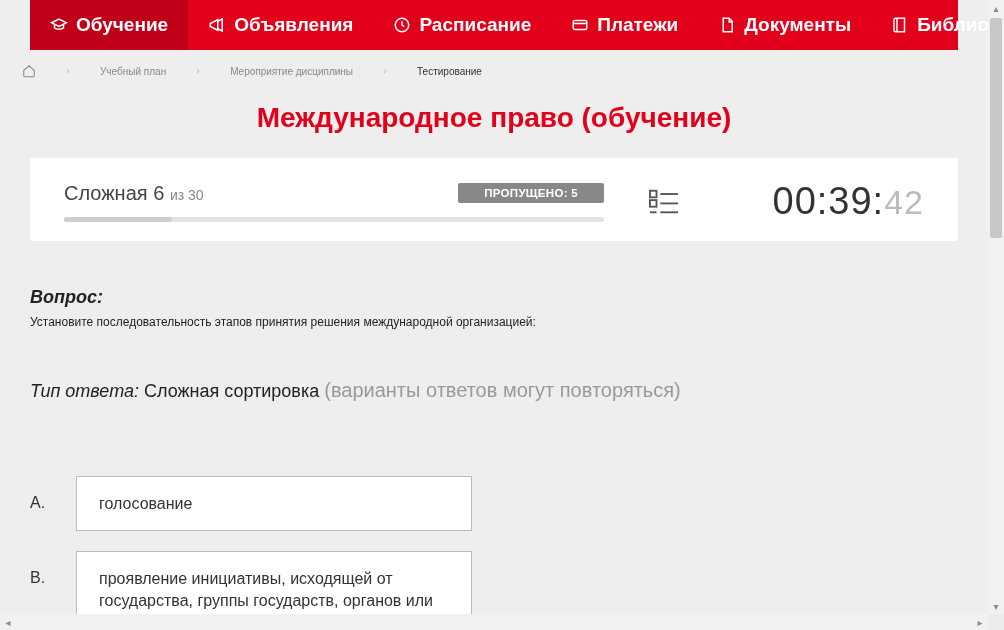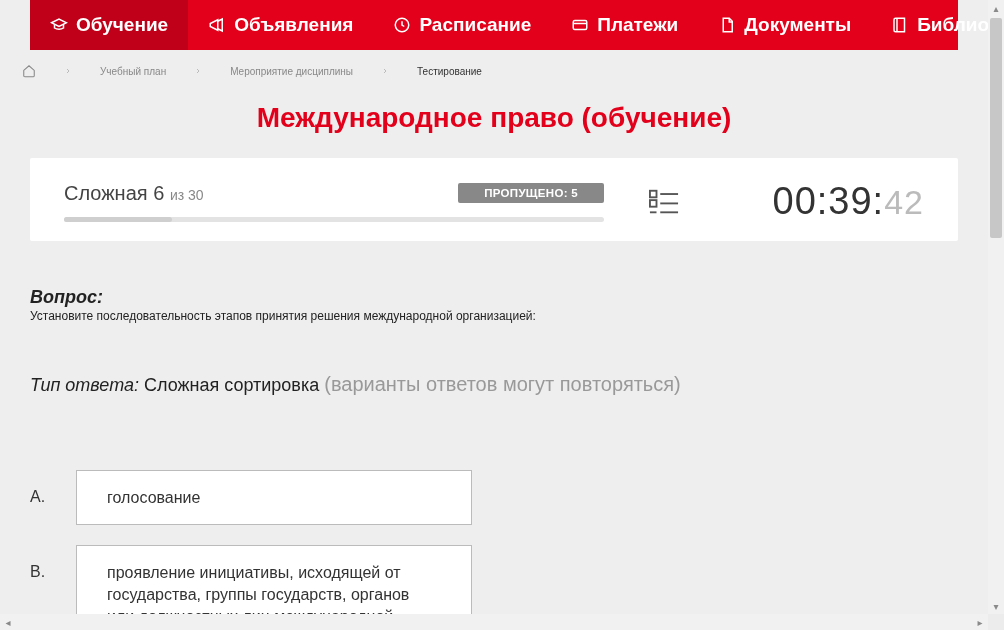--- a/index.html
+++ b/index.html
@@ -109,20 +109,21 @@
   .timer .ms { color: #bbb; font-size: 34px; }
 
   .content {
     padding: 46px 30px 0;
     color: #222;
   }
   .q-heading {
     font-style: italic;
     font-weight: bold;
     font-size: 18px;
+    margin-bottom: 6px;
   }
   .q-text {
     font-size: 12px;
     line-height: 1.4;
     margin-bottom: 48px;
   }
   .ans-type { font-size: 18px; margin-bottom: 8px; }
   .ans-type .label { font-style: italic; font-weight: normal; }
   .ans-type .hint { color: #999; font-size: 20px; }
 
@@ -137,21 +138,21 @@
     width: 32px;
     font-size: 16px;
     padding-top: 18px;
     color: #333;
     text-align: left;
   }
   .option-box {
     width: 396px;
     border: 1px solid #bbb;
     background: #fff;
-    padding: 16px 30px;
+    padding: 16px 22px;
     font-size: 16px;
     color: #333;
     line-height: 1.35;
     cursor: grab;
   }
 
   
   .vscroll {
     position: absolute;
     top: 0; right: 0; width: 16px; height: 614px;

